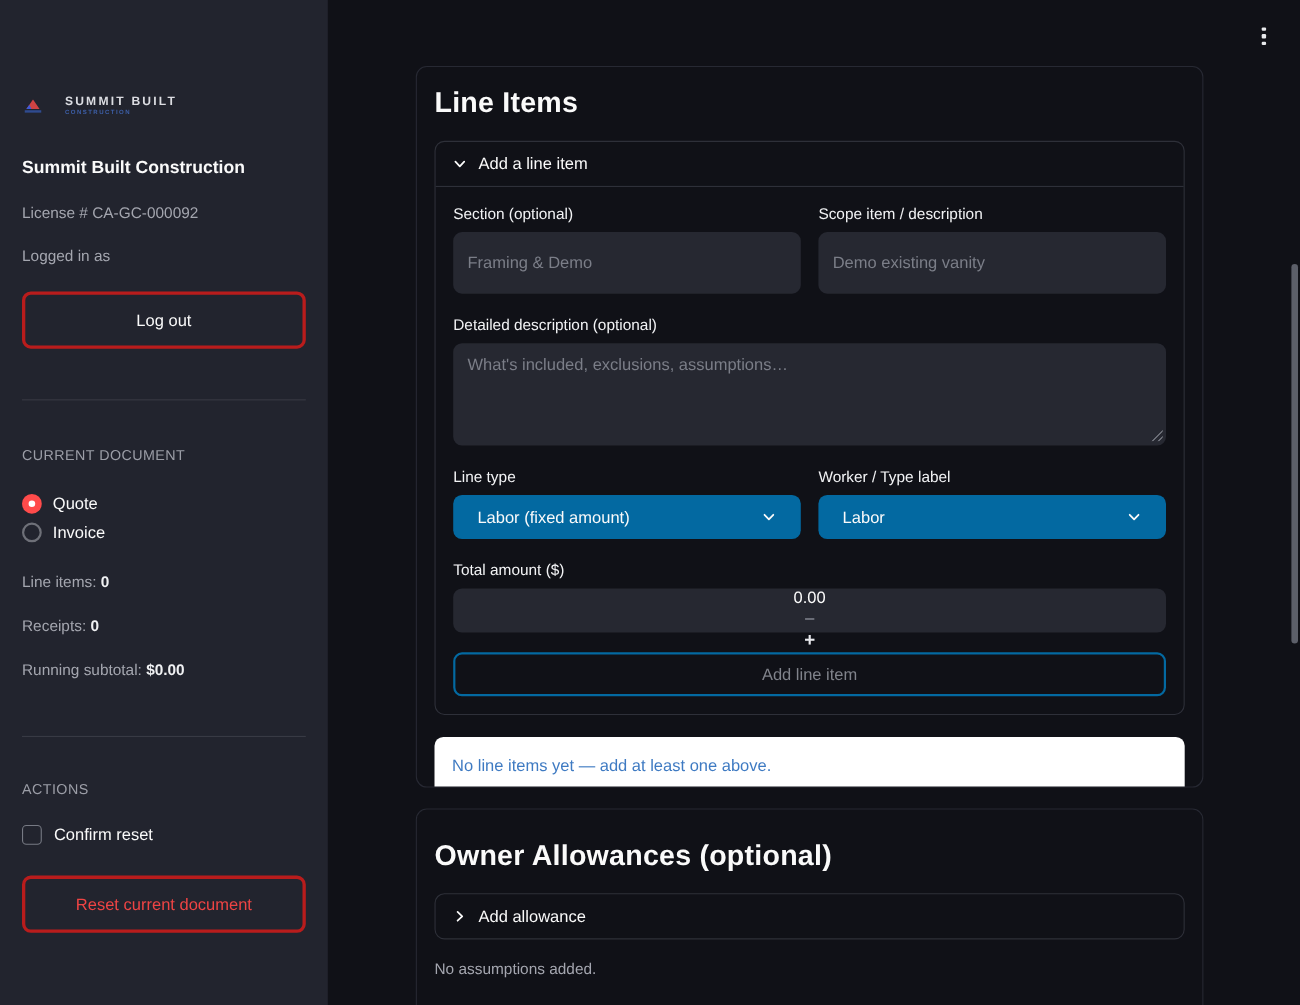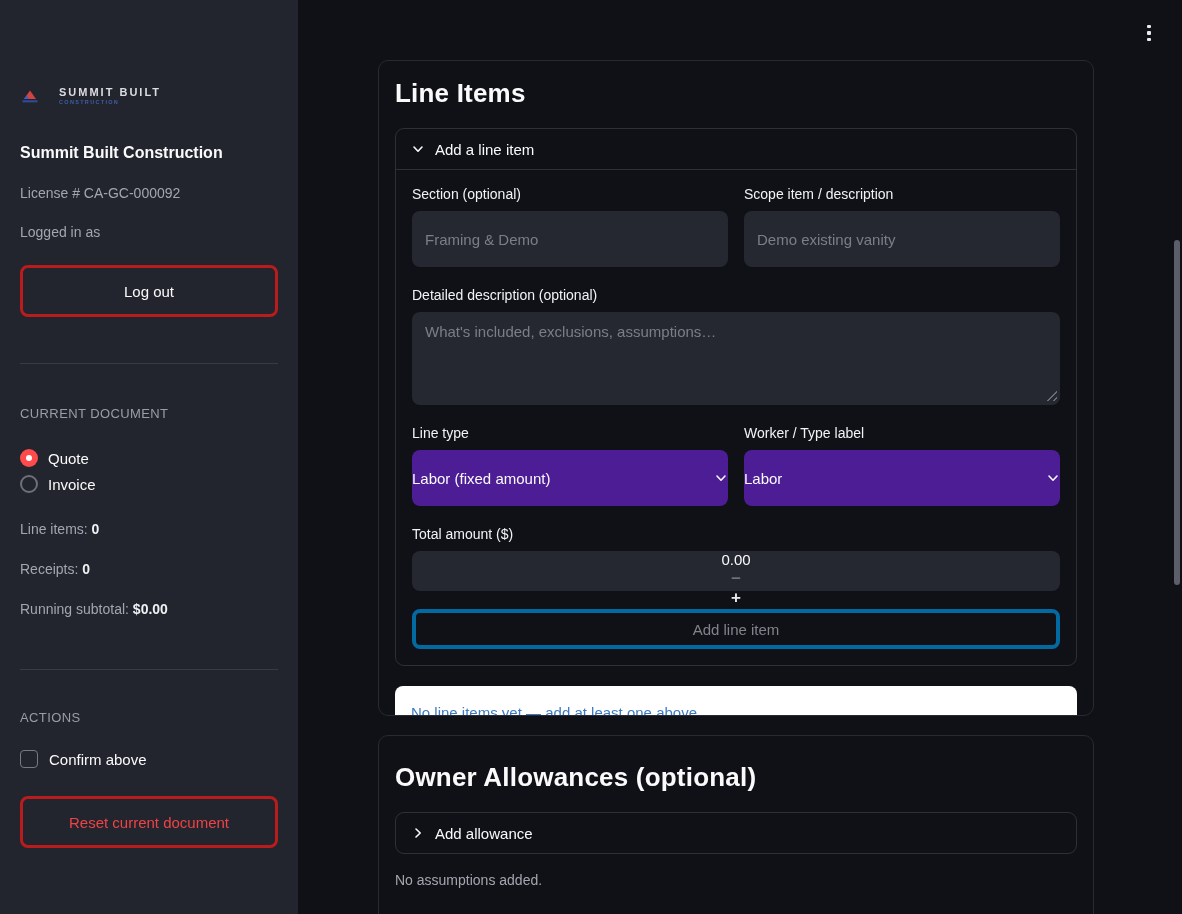--- a/index.html
+++ b/index.html
@@ -88,36 +88,36 @@
   }
   .t-area::placeholder { color:#7b7e88; opacity:1; }
   .area-wrap { position:relative; }
   .area-wrap .grip {
     position:absolute; right:3px; bottom:4px; width:11px; height:11px; pointer-events:none;
     background:
       linear-gradient(315deg, transparent 2px, #6a6d76 2px, #6a6d76 3.5px, transparent 3.5px,
                       transparent 6px, #6a6d76 6px, #6a6d76 7.5px, transparent 7.5px);
   }
   .select {
-    margin-top:9px; height:56px; background:#4c1d95; border-radius:8px;
-    display:flex; align-items:center; padding:0 0; cursor:pointer;
+    margin-top:9px; height:40px; background:#0369a1; border-radius:8px;
+    display:flex; align-items:center; padding:0 22px; cursor:pointer;
   }
   .select .sel-value { font-size:15px; color:#fafafa; flex:1; }
   .num-input {
     margin-top:9px; height:40px; background:#262831; border-radius:8px;
     display:flex; align-items:center; padding:0 13px;flex-direction:column;
   }
   .num-value { font-size:15px; color:#fafafa; flex:1; }
   .step-btn { width:36px; text-align:center; font-size:17px; cursor:pointer; font-weight:700; }
   .step-minus { color:#6f727c; }
   .step-plus { color:#e9eaee; }
 
   .wide-btn {
     margin-top:18px; width:100%; height:40px;
-    background:transparent; border:4px solid #0369a1; border-radius:8px;
+    background:transparent; border:2px solid #0369a1; border-radius:8px;
     color:#80838b; font-size:15px; font-family:inherit; cursor:pointer;
     display:flex; align-items:center; justify-content:center;
   }
 
   .info-alert {
     margin-top:20px; min-height:53px; background:#ffffff; border-radius:8px;
     display:flex; align-items:center; padding:0 16px;
     font-size:15px; color:#3e7ac2;
   }
 
@@ -171,21 +171,21 @@
   <div class="stat"><span>Line items: </span><b>0</b></div>
   <div class="stat"><span>Receipts: </span><b>0</b></div>
   <div class="stat"><span>Running subtotal: </span><b>$0.00</b></div>
 
   <hr class="divider" style="margin-top:52px;">
 
   <div class="section-label" style="margin-top:40px;">ACTIONS</div>
 
   <div class="check-row">
     <span class="checkbox"></span>
-    <span class="check-label">Confirm above</span>
+    <span class="check-label">Confirm reset</span>
   </div>
 
   <button class="side-btn disabled" style="margin-top:28px;">Reset current document</button>
 </div>
 
 <div class="main">
 
   <div class="kebab">
     <span></span>
       <span></span>

